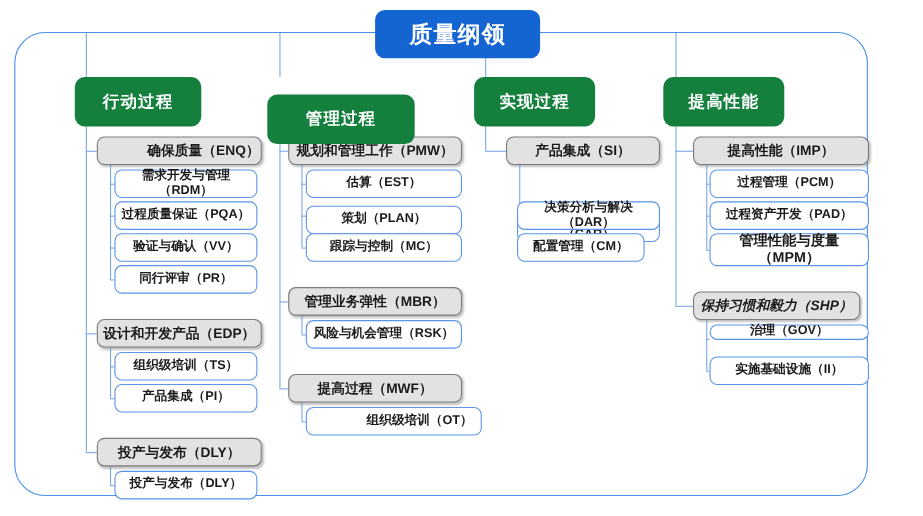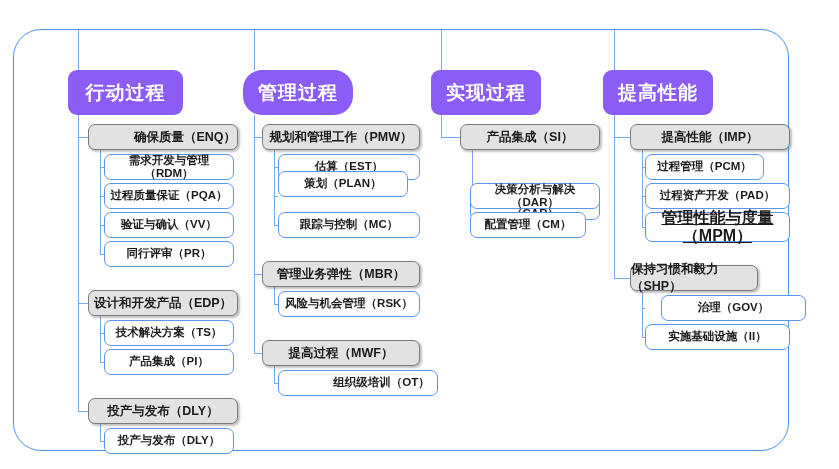--- a/index.html
+++ b/index.html
@@ -21,23 +21,23 @@
     position:absolute;left:341px;top:9px;width:150px;height:44px;
     background:#1464d2;border-radius:9px;
     display:flex;align-items:center;justify-content:center;
     color:#ffffff;font-size:21px;font-weight:bold;letter-spacing:1px;
     z-index:5;
   }
 
   
   .col-header{
     position:absolute;height:45px;
-    background:#8b5cf6;border-radius:9px;
+    background:#15803d;border-radius:9px;
     display:flex;align-items:center;justify-content:center;
-    color:#ffffff;font-size:19px;font-weight:bold;letter-spacing:1px;
+    color:#ffffff;font-size:15px;font-weight:bold;letter-spacing:1px;
     z-index:4;
   }
 
   
   .line{position:absolute;background:#7aa9e9;z-index:1;}
   .line.v{width:1.4px;}
   .line.h{height:1.4px;}
 
   
   .group-box{
@@ -55,64 +55,65 @@
   .leaf-box{
     position:absolute;
     background:#ffffff;
     border:1.3px solid #5b94e8;
     border-radius:7px;
     display:flex;align-items:center;justify-content:center;
     text-align:center;line-height:1.15;
     color:#1a1a1a;font-size:11.5px;font-weight:bold;
     box-sizing:border-box;z-index:3;
   }
-  .leaf-box.two-line{font-size:16px;text-decoration:underline;}
+  .leaf-box.two-line{font-size:13px;}
 </style>
 </head>
 <body>
 
 <div id="canvas">
 
   <div class="outer-frame"></div>
 
+  <div class="main-title">质量纲领</div>
 
   <div id="tree">
       <div class="col-header" style="left: 68px; top: 70px; width: 115px;">行动过程</div>
       <div class="line v" style="left: 78px; top: 30px; height: 40px;"></div>
       <div class="group-box" style="left: 88px; top: 124px; width: 150px; height: 26px; padding-left: 44px;">确保质量（ENQ）</div>
       <div class="line h" style="left: 78px; top: 137px; width: 10px;"></div>
       <div class="leaf-box" style="left: 104px; top: 154px; width: 130px; height: 26px;">需求开发与管理（RDM）</div>
       <div class="line h" style="left: 100px; top: 167px; width: 4px;"></div>
       <div class="leaf-box" style="left: 104px; top: 183px; width: 130px; height: 26px;">过程质量保证（PQA）</div>
       <div class="line h" style="left: 100px; top: 196px; width: 4px;"></div>
       <div class="leaf-box" style="left: 104px; top: 212px; width: 130px; height: 26px;">验证与确认（VV）</div>
       <div class="line h" style="left: 100px; top: 225px; width: 4px;"></div>
       <div class="leaf-box" style="left: 104px; top: 241px; width: 130px; height: 26px;">同行评审（PR）</div>
       <div class="line h" style="left: 100px; top: 254px; width: 4px;"></div>
       <div class="line v" style="left: 100px; top: 150px; height: 104px;"></div>
       <div class="group-box" style="left: 88px; top: 290px; width: 150px; height: 26px;">设计和开发产品（EDP）</div>
       <div class="line h" style="left: 78px; top: 303px; width: 10px;"></div>
-      <div class="leaf-box" style="left: 104px; top: 320px; width: 130px; height: 26px;">技术解决方案（TS）</div>
+      <div class="leaf-box" style="left: 104px; top: 320px; width: 130px; height: 26px;">组织级培训（TS）</div>
       <div class="line h" style="left: 100px; top: 333px; width: 4px;"></div>
       <div class="leaf-box" style="left: 104px; top: 349px; width: 130px; height: 26px;">产品集成（PI）</div>
       <div class="line h" style="left: 100px; top: 362px; width: 4px;"></div>
       <div class="line v" style="left: 100px; top: 316px; height: 46px;"></div>
       <div class="group-box" style="left: 88px; top: 398px; width: 150px; height: 26px;">投产与发布（DLY）</div>
       <div class="line h" style="left: 78px; top: 411px; width: 10px;"></div>
       <div class="leaf-box" style="left: 104px; top: 428px; width: 130px; height: 26px;">投产与发布（DLY）</div>
       <div class="line h" style="left: 100px; top: 441px; width: 4px;"></div>
       <div class="line v" style="left: 100px; top: 424px; height: 17px;"></div>
       <div class="line v" style="left: 78px; top: 115px; height: 296px;"></div>
-      <div class="col-header" style="left: 243px; top: 70px; width: 110px; border-radius: 19px;">管理过程</div>
+      <div class="col-header" style="left: 243px; top: 86px; width: 134px;">管理过程</div>
       <div class="line v" style="left: 254px; top: 30px; height: 40px;"></div>
       <div class="group-box" style="left: 262px; top: 124px; width: 158px; height: 26px;">规划和管理工作（PMW）</div>
       <div class="line h" style="left: 254px; top: 137px; width: 8px;"></div>
       <div class="leaf-box" style="left: 278px; top: 154px; width: 142px; height: 26px;">估算（EST）</div>
       <div class="line h" style="left: 274px; top: 167px; width: 4px;"></div>
-      <div class="leaf-box" style="left: 278px; top: 171px; width: 130px; height: 26px;">策划（PLAN）</div>
+      <div class="leaf-box" style="left: 278px; top: 187px; width: 142px; height: 26px;">策划（PLAN）</div>
       <div class="line h" style="left: 274px; top: 196px; width: 4px;"></div>
       <div class="leaf-box" style="left: 278px; top: 212px; width: 142px; height: 26px;">跟踪与控制（MC）</div>
       <div class="line h" style="left: 274px; top: 225px; width: 4px;"></div>
       <div class="line v" style="left: 274px; top: 150px; height: 75px;"></div>
       <div class="group-box" style="left: 262px; top: 261px; width: 158px; height: 26px;">管理业务弹性（MBR）</div>
       <div class="line h" style="left: 254px; top: 274px; width: 8px;"></div>
       <div class="leaf-box" style="left: 278px; top: 291px; width: 142px; height: 26px;">风险与机会管理（RSK）</div>
       <div class="line h" style="left: 274px; top: 304px; width: 4px;"></div>
       <div class="line v" style="left: 274px; top: 287px; height: 17px;"></div>
       <div class="group-box" style="left: 262px; top: 340px; width: 158px; height: 26px;">提高过程（MWF）</div>
@@ -130,30 +131,30 @@
       <div class="leaf-box" style="left: 470px; top: 183px; width: 130px; height: 26px;">决策分析与解决（DAR）</div>
       <div class="line h" style="left: 472px; top: 196px;"></div>
       <div class="leaf-box" style="left: 470px; top: 212px; width: 116px; height: 26px;">配置管理（CM）</div>
       <div class="line h" style="left: 472px; top: 225px;"></div>
       <div class="line v" style="left: 472px; top: 150px; height: 75px;"></div>
       <div class="line v" style="left: 441px; top: 115px; height: 22px;"></div>
       <div class="col-header" style="left: 603px; top: 70px; width: 110px;">提高性能</div>
       <div class="line v" style="left: 614px; top: 30px; height: 40px;"></div>
       <div class="group-box" style="left: 630px; top: 124px; width: 160px; height: 26px;">提高性能（IMP）</div>
       <div class="line h" style="left: 614px; top: 137px; width: 16px;"></div>
-      <div class="leaf-box" style="left: 645px; top: 154px; width: 119px; height: 26px; text-align: center;">过程管理（PCM）</div>
+      <div class="leaf-box" style="left: 645px; top: 154px; width: 145px; height: 26px; text-align: center;">过程管理（PCM）</div>
       <div class="line h" style="left: 642px; top: 167px; width: 3px;"></div>
       <div class="leaf-box" style="left: 645px; top: 183px; width: 145px; height: 26px;">过程资产开发（PAD）</div>
       <div class="line h" style="left: 642px; top: 196px; width: 3px;"></div>
       <div class="leaf-box two-line" style="left: 645px; top: 212px; width: 145px; height: 30px;">管理性能与度量<br>（MPM）</div>
       <div class="line h" style="left: 642px; top: 227px; width: 3px;"></div>
       <div class="line v" style="left: 642px; top: 150px; height: 77px;"></div>
-      <div class="group-box" style="left: 630px; top: 265px; width: 128px; height: 26px;">保持习惯和毅力（SHP）</div>
+      <div class="group-box" style="left: 630px; top: 265px; width: 152px; height: 26px; font-style: italic;">保持习惯和毅力（SHP）</div>
       <div class="line h" style="left: 614px; top: 278px; width: 16px;"></div>
-      <div class="leaf-box" style="left: 661px; top: 295px; width: 145px; height: 26px;">治理（GOV）</div>
+      <div class="leaf-box" style="left: 645px; top: 295px; width: 145px; height: 14px;">治理（GOV）</div>
       <div class="line h" style="left: 642px; top: 308px; width: 3px;"></div>
       <div class="leaf-box" style="left: 645px; top: 324px; width: 145px; height: 26px; text-align: center;">实施基础设施（II）</div>
       <div class="line h" style="left: 642px; top: 337px; width: 3px;"></div>
       <div class="line v" style="left: 642px; top: 291px; height: 46px;"></div>
       <div class="line v" style="left: 614px; top: 115px; height: 163px;"></div>
     </div>
 
 </div>
 
 </body></html>

